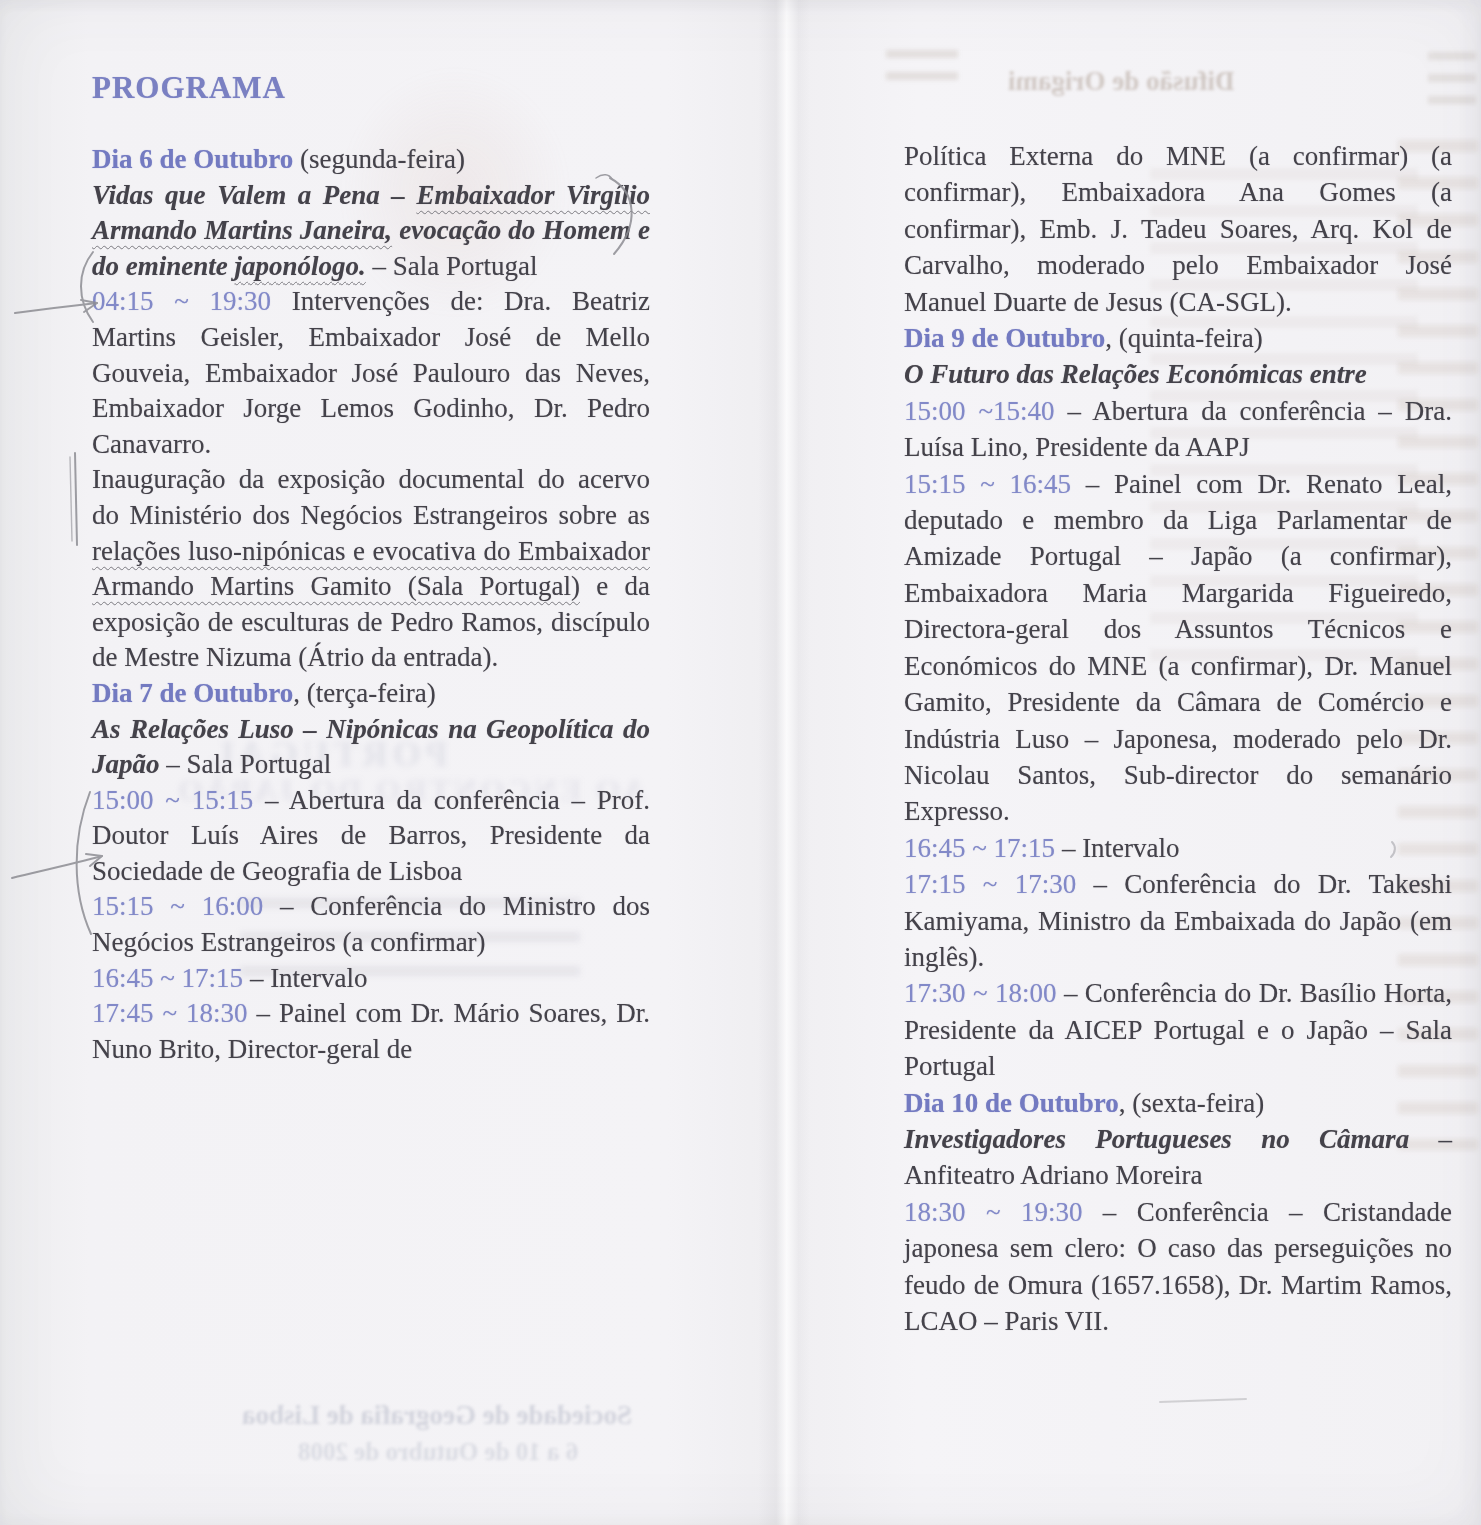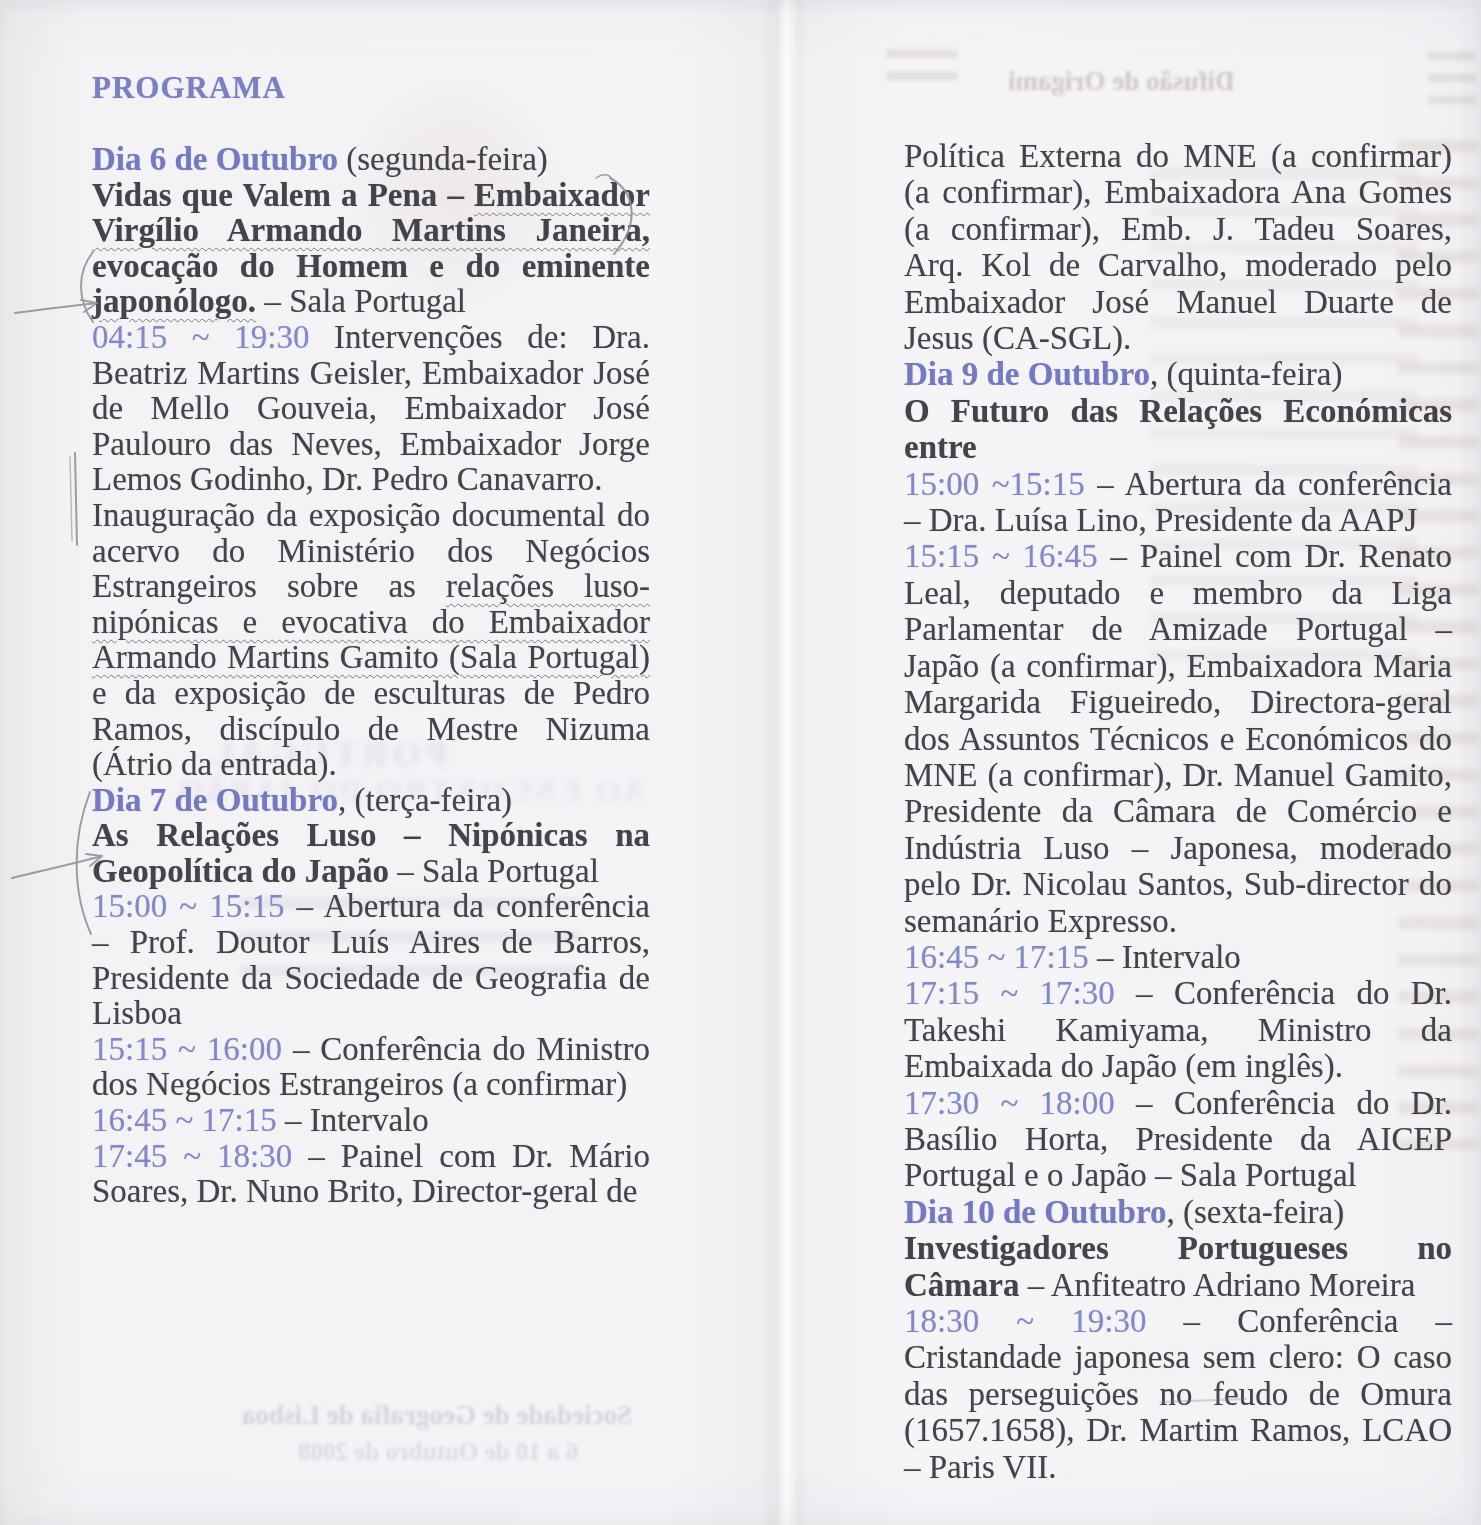--- a/index.html
+++ b/index.html
@@ -16,28 +16,28 @@
   }
   .vignette{position:absolute;inset:0;pointer-events:none;
     box-shadow:inset 0 0 70px rgba(90,90,100,.06), inset -10px 0 22px rgba(100,100,110,.05), inset 0 6px 14px rgba(110,110,120,.04);}
   .fold{position:absolute;left:758px;top:0;width:52px;height:100%;pointer-events:none;
     background:linear-gradient(90deg,transparent 0,rgba(90,90,100,.05) 35%,rgba(255,255,255,.75) 55%,rgba(120,120,130,.045) 78%,transparent 100%);}
   h1.programa{
     position:absolute;left:92px;top:70px;margin:0;
     font-size:31px;font-weight:bold;letter-spacing:1px;color:#7a80c2;
     text-shadow:0 0 1px rgba(122,128,194,.5);
   }
-  .col{position:absolute;text-align:justify;font-size:33px;
+  .col{position:absolute;text-align:justify;font-size:27px;
     text-shadow:0 0 1px rgba(68,66,74,.35);}
   .col p{margin:0;}
   #col-left{left:92px;top:142px;width:558px;line-height:35.6px;}
   #col-right{left:904px;top:138px;width:548px;line-height:36.4px;}
   .day{color:#737ac1;font-weight:bold;text-shadow:0 0 1px rgba(115,122,193,.55);}
   .tm{color:#8289c8;text-shadow:0 0 1px rgba(130,137,200,.5);}
-  .it{font-weight:700;}
+  .it{font-style:italic;font-weight:700;}
   .ul{text-decoration-line:underline;text-decoration-style:wavy;
       text-decoration-color:rgba(122,122,128,.72);text-decoration-thickness:1.2px;
       text-underline-offset:6px;}
   
   svg.pencil{position:absolute;inset:0;pointer-events:none;}
   
   .ghost{position:absolute;pointer-events:none;transform:scaleX(-1);white-space:nowrap;
     font-weight:bold;}
   .ghost-top-right{left:1008px;top:66px;font-size:27px;color:rgba(150,130,112,.38);filter:blur(1.6px);}
   .ghost-cover-1{left:205px;top:733px;font-size:36px;letter-spacing:5px;color:rgba(108,112,150,.12);filter:blur(3px);}
@@ -85,21 +85,21 @@
       <p><span class="it">As Relações Luso – Nipónicas na Geopolítica do Japão</span><span> – Sala Portugal</span></p>
       <p><span class="tm">15:00 ~ 15:15</span><span> – Abertura da conferência – Prof. Doutor Luís Aires de Barros, Presidente da Sociedade de Geografia de Lisboa</span></p>
       <p><span class="tm">15:15 ~ 16:00</span><span> – Conferência do Ministro dos Negócios Estrangeiros (a confirmar)</span></p>
       <p><span class="tm">16:45 ~ 17:15</span><span> – Intervalo</span></p>
       <p><span class="tm">17:45 ~ 18:30</span><span> – Painel com Dr. Mário Soares, Dr. Nuno Brito, Director-geral de</span></p>
     </div>
   <div class="col" id="col-right">
       <p><span>Política Externa do MNE (a confirmar) (a confirmar), Embaixadora Ana Gomes (a confirmar), Emb. J. Tadeu Soares, Arq. Kol de Carvalho, moderado pelo Embaixador José Manuel Duarte de Jesus (CA-SGL).</span></p>
       <p><span class="day">Dia 9 de Outubro</span><span>, (quinta-feira)</span></p>
       <p><span class="it">O Futuro das Relações Económicas entre</span></p>
-      <p><span class="tm">15:00 ~15:15</span><span> – Abertura da conferência – Dra. Luísa Lino, Presidente da AAPJ</span></p>
+      <p><span class="tm">15:00 ~15:40</span><span> – Abertura da conferência – Dra. Luísa Lino, Presidente da AAPJ</span></p>
       <p><span class="tm">15:15 ~ 16:45</span><span> – Painel com Dr. Renato Leal, deputado e membro da Liga Parlamentar de Amizade Portugal – Japão (a confirmar), Embaixadora Maria Margarida Figueiredo, Directora-geral dos Assuntos Técnicos e Económicos do MNE (a confirmar), Dr. Manuel Gamito, Presidente da Câmara de Comércio e Indústria Luso – Japonesa, moderado pelo Dr. Nicolau Santos, Sub-director do semanário Expresso.</span></p>
       <p><span class="tm">16:45 ~ 17:15</span><span> – Intervalo</span></p>
       <p><span class="tm">17:15 ~ 17:30</span><span> – Conferência do Dr. Takeshi Kamiyama, Ministro da Embaixada do Japão (em inglês).</span></p>
       <p><span class="tm">17:30 ~ 18:00</span><span> – Conferência do Dr. Basílio Horta, Presidente da AICEP Portugal e o Japão – Sala Portugal</span></p>
       <p><span class="day">Dia 10 de Outubro</span><span>, (sexta-feira)</span></p>
       <p><span class="it">Investigadores Portugueses no Câmara</span><span> – Anfiteatro Adriano Moreira</span></p>
       <p><span class="tm">18:30 ~ 19:30</span><span> – Conferência – Cristandade japonesa sem clero: O caso das perseguições no feudo de Omura (1657.1658), Dr. Martim Ramos, LCAO – Paris VII.</span></p>
     </div>
 
   <svg class="pencil" viewBox="0 0 1481 1525">

